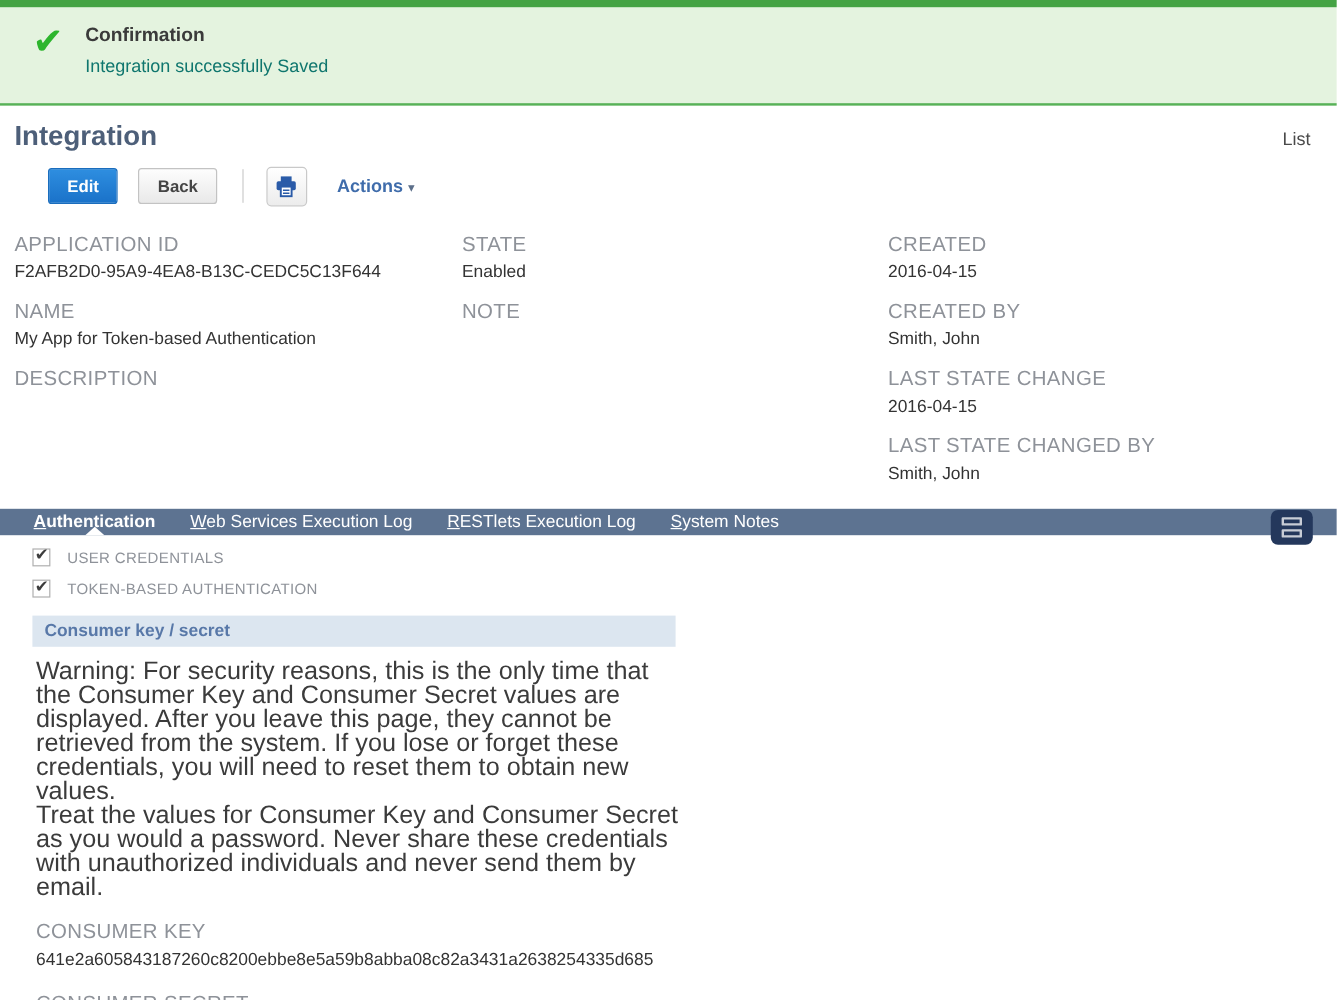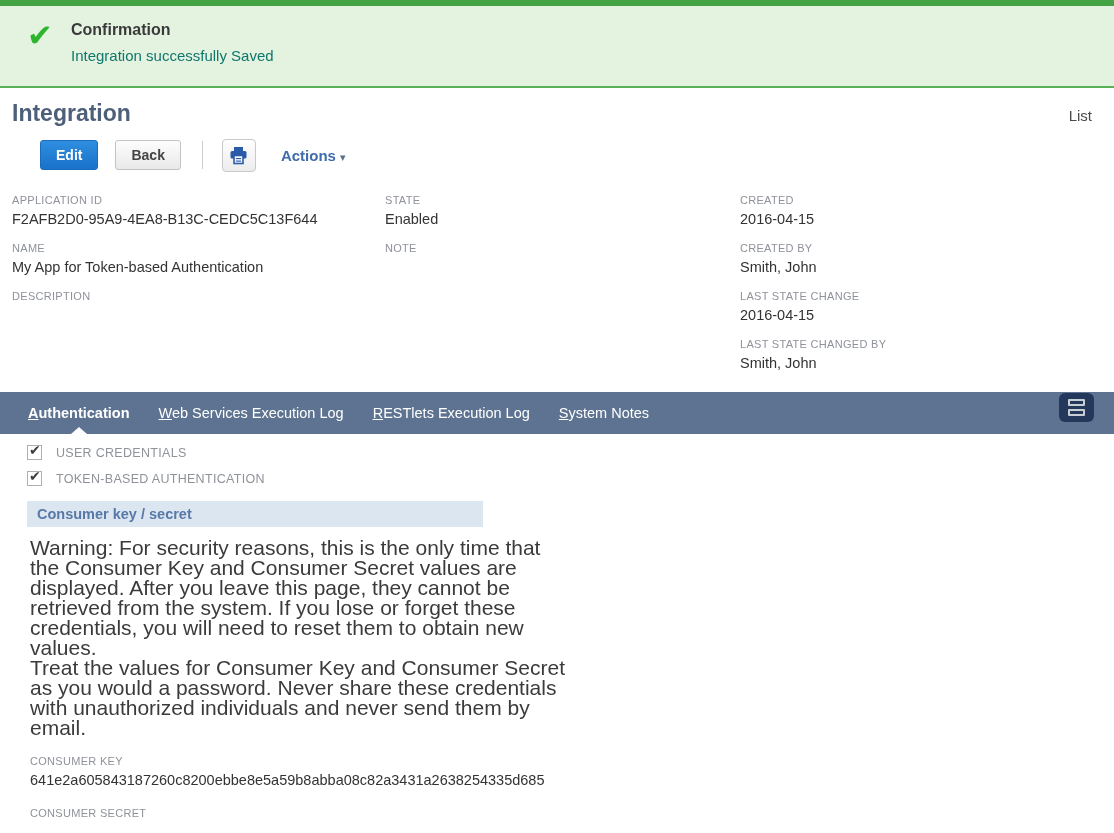--- a/index.html
+++ b/index.html
@@ -42,26 +42,26 @@
   }
   .actions-link { margin-left:25px; color:#3f6cab; font-weight:bold; font-size:15px; cursor:pointer; }
   .caret { color:#5c6f8a; font-size:11px; margin-left:4px; }
 
   
   .fields { display:flex; margin-top:22px; min-height:182px; }
   .fcol1 { width:373px; }
   .fcol2 { width:355px; }
   .fcol3 { flex:1; }
   .field { margin-bottom:13px; }
-  .flabel { font-size:11px; color:#8e9299; letter-spacing:.3px; }
+  .flabel { font-size:17px; color:#8e9299; letter-spacing:.3px; }
   .fvalue { font-size:14.5px; color:#333; margin-top:5px; min-height:18px; }
 
   
   .tabbar {
-    background:#5d7391; height:42px; display:flex; align-items:stretch;
+    background:#5d7391; height:22px; display:flex; align-items:stretch;
     padding-left:28px; position:relative; margin:6px 0 0 0;
   }
   .tab {
     color:#fff; font-size:14.5px; margin-right:29px; position:relative;
     display:flex; align-items:center; cursor:pointer;
   }
   .tab.active { font-weight:bold; }
   .tab.active::after {
     content:""; position:absolute; left:50%; margin-left:-8px; bottom:0;
     border-left:8px solid transparent; border-right:8px solid transparent; border-bottom:7px solid #fff;
@@ -77,21 +77,21 @@
   
   .cbrow { display:flex; align-items:center; margin:11px 0 0 27px; }
   .checkbox {
     width:15px; height:15px; border:1px solid #b0b0b0; background:#fff; position:relative;
     cursor:pointer; flex:none;
   }
   .checkbox .mark { position:absolute; left:1px; top:-4px; font-size:14px; color:#3d3d3d; }
   .cblabel { margin-left:14px; font-size:12.5px; color:#8e9299; letter-spacing:.3px; }
 
   .section-header {
-    margin:15px 0 0 27px; width:456px; background:#dce6f0; color:#5878a8;
+    margin:15px 0 0 27px; width:536px; background:#dce6f0; color:#5878a8;
     font-weight:bold; font-size:14.5px; padding:5px 10px;
   }
   .warning { margin:11px 0 0 30px; width:535px; font-size:21px; line-height:20px; color:#3b3b3b; }
   .warning p { margin:0; }
   .cred { margin:17px 0 0 30px; }
   .cred .fvalue { margin-top:5px; }
 
   .toolbar-bottom { margin-top:34px; padding-bottom:14px; }
 </style>
 </head>

